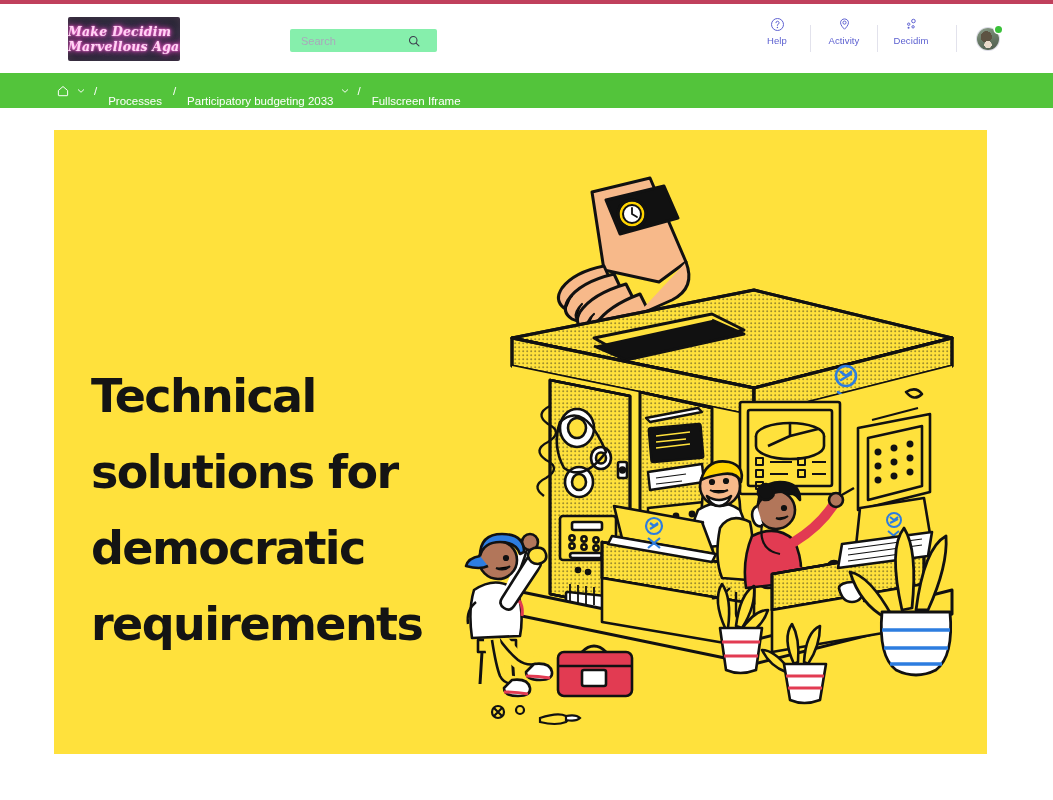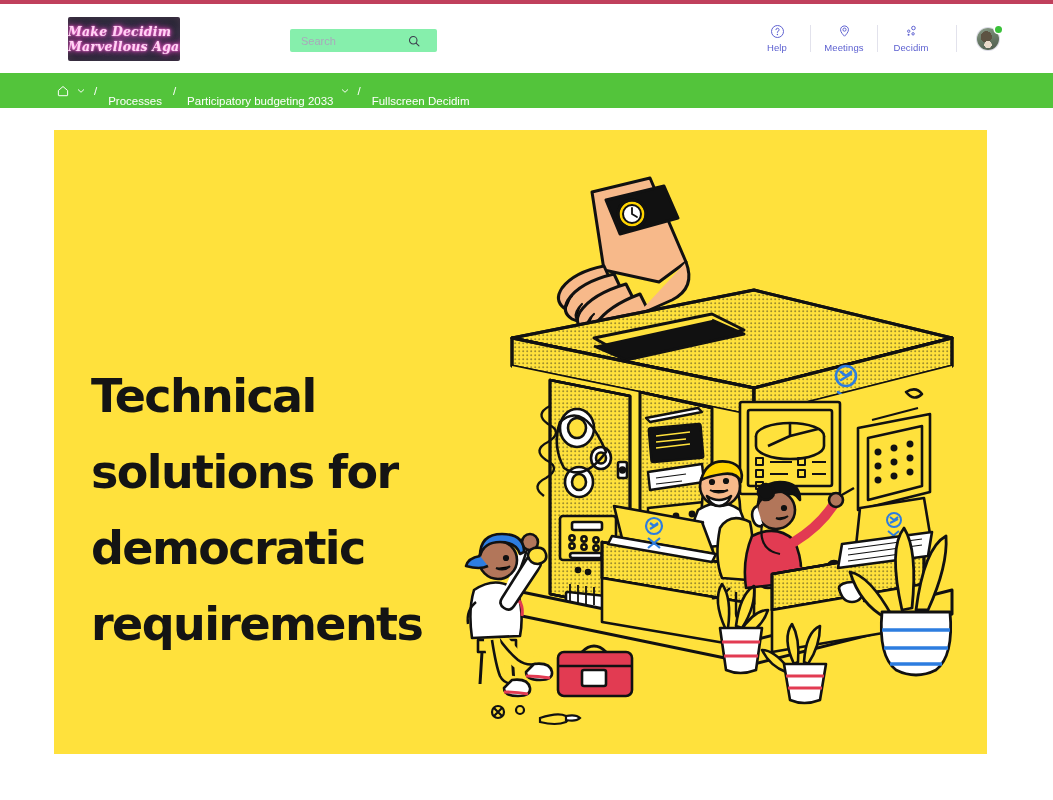--- a/index.html
+++ b/index.html
@@ -62,21 +62,21 @@
     cursor: pointer; display: flex; align-items: center; justify-content: center;
   }
 
   
   .header-right {
     position: absolute; right: 54px; top: 0; height: 69px;
     display: flex; align-items: center;
   }
   .hr-item {
     width: 66px; height: 44px;
-    display: flex; flex-direction: column; align-items: center; justify-content: center;
+    display: flex; flex-direction: column; align-items: center; 
     gap: 3px; cursor: pointer; text-decoration: none;
   }
   .hr-item .lbl {
     font-size: 9.5px; color: #5b5fd0; letter-spacing: .1px;
   }
   .divider { width: 1px; height: 27px; background: #e2e2ec; }
   .avatar-wrap {
     position: relative; margin-left: 20px; cursor: pointer;
     width: 22px; height: 22px;
   }
@@ -199,21 +199,21 @@
       <span class="lbl">Help</span>
     </div>
 
     <div class="divider"></div>
 
     <div class="hr-item">
       <svg width="15" height="15" viewBox="0 0 20 20">
         <path d="M10 2.6c3 0 5.3 2.2 5.3 5 0 3.4-4 7.4-5.3 8.7-1.3-1.3-5.3-5.3-5.3-8.7 0-2.8 2.3-5 5.3-5z" fill="none" stroke="#5b5fd0" stroke-width="1.3" stroke-linejoin="round"></path>
         <circle cx="10" cy="7.5" r="2.1" fill="none" stroke="#5b5fd0" stroke-width="1.3"></circle>
       </svg>
-      <span class="lbl">Meetings</span>
+      <span class="lbl">Activity</span>
     </div>
 
     <div class="divider"></div>
 
     <div class="hr-item">
       <svg width="15" height="15" viewBox="0 0 20 20">
         <circle cx="12.6" cy="5.4" r="2.4" fill="none" stroke="#5b5fd0" stroke-width="1.3"></circle>
         <circle cx="6.3" cy="9.6" r="1.6" fill="none" stroke="#5b5fd0" stroke-width="1.3"></circle>
         <circle cx="12.1" cy="13.1" r="1.6" fill="none" stroke="#5b5fd0" stroke-width="1.3"></circle>
         <circle cx="6.1" cy="14.3" r="1.35" fill="#5b5fd0"></circle>
@@ -249,21 +249,21 @@
 
   <span class="crumb-sep">/</span>
   <a class="crumb-item">Participatory budgeting 2033</a>
   <div class="crumb-chev">
     <svg width="8" height="8" viewBox="0 0 10 10">
       <path d="M1.6 3.4 5 6.6l3.4-3.2" fill="none" stroke="#ffffff" stroke-width="1.2" stroke-linecap="round"></path>
     </svg>
   </div>
 
   <span class="crumb-sep">/</span>
-  <span class="crumb-item">Fullscreen Decidim</span>
+  <span class="crumb-item">Fullscreen Iframe</span>
 </div>
 
 <div class="iframe-panel">
 
 
   <svg class="art" viewBox="0 0 520 560">
     <defs>
       <pattern id="dots" width="4" height="4" patternUnits="userSpaceOnUse">
         <circle cx="1.2" cy="1.2" r="1" fill="#1a1a1a" opacity=".42"></circle>
       </pattern>

